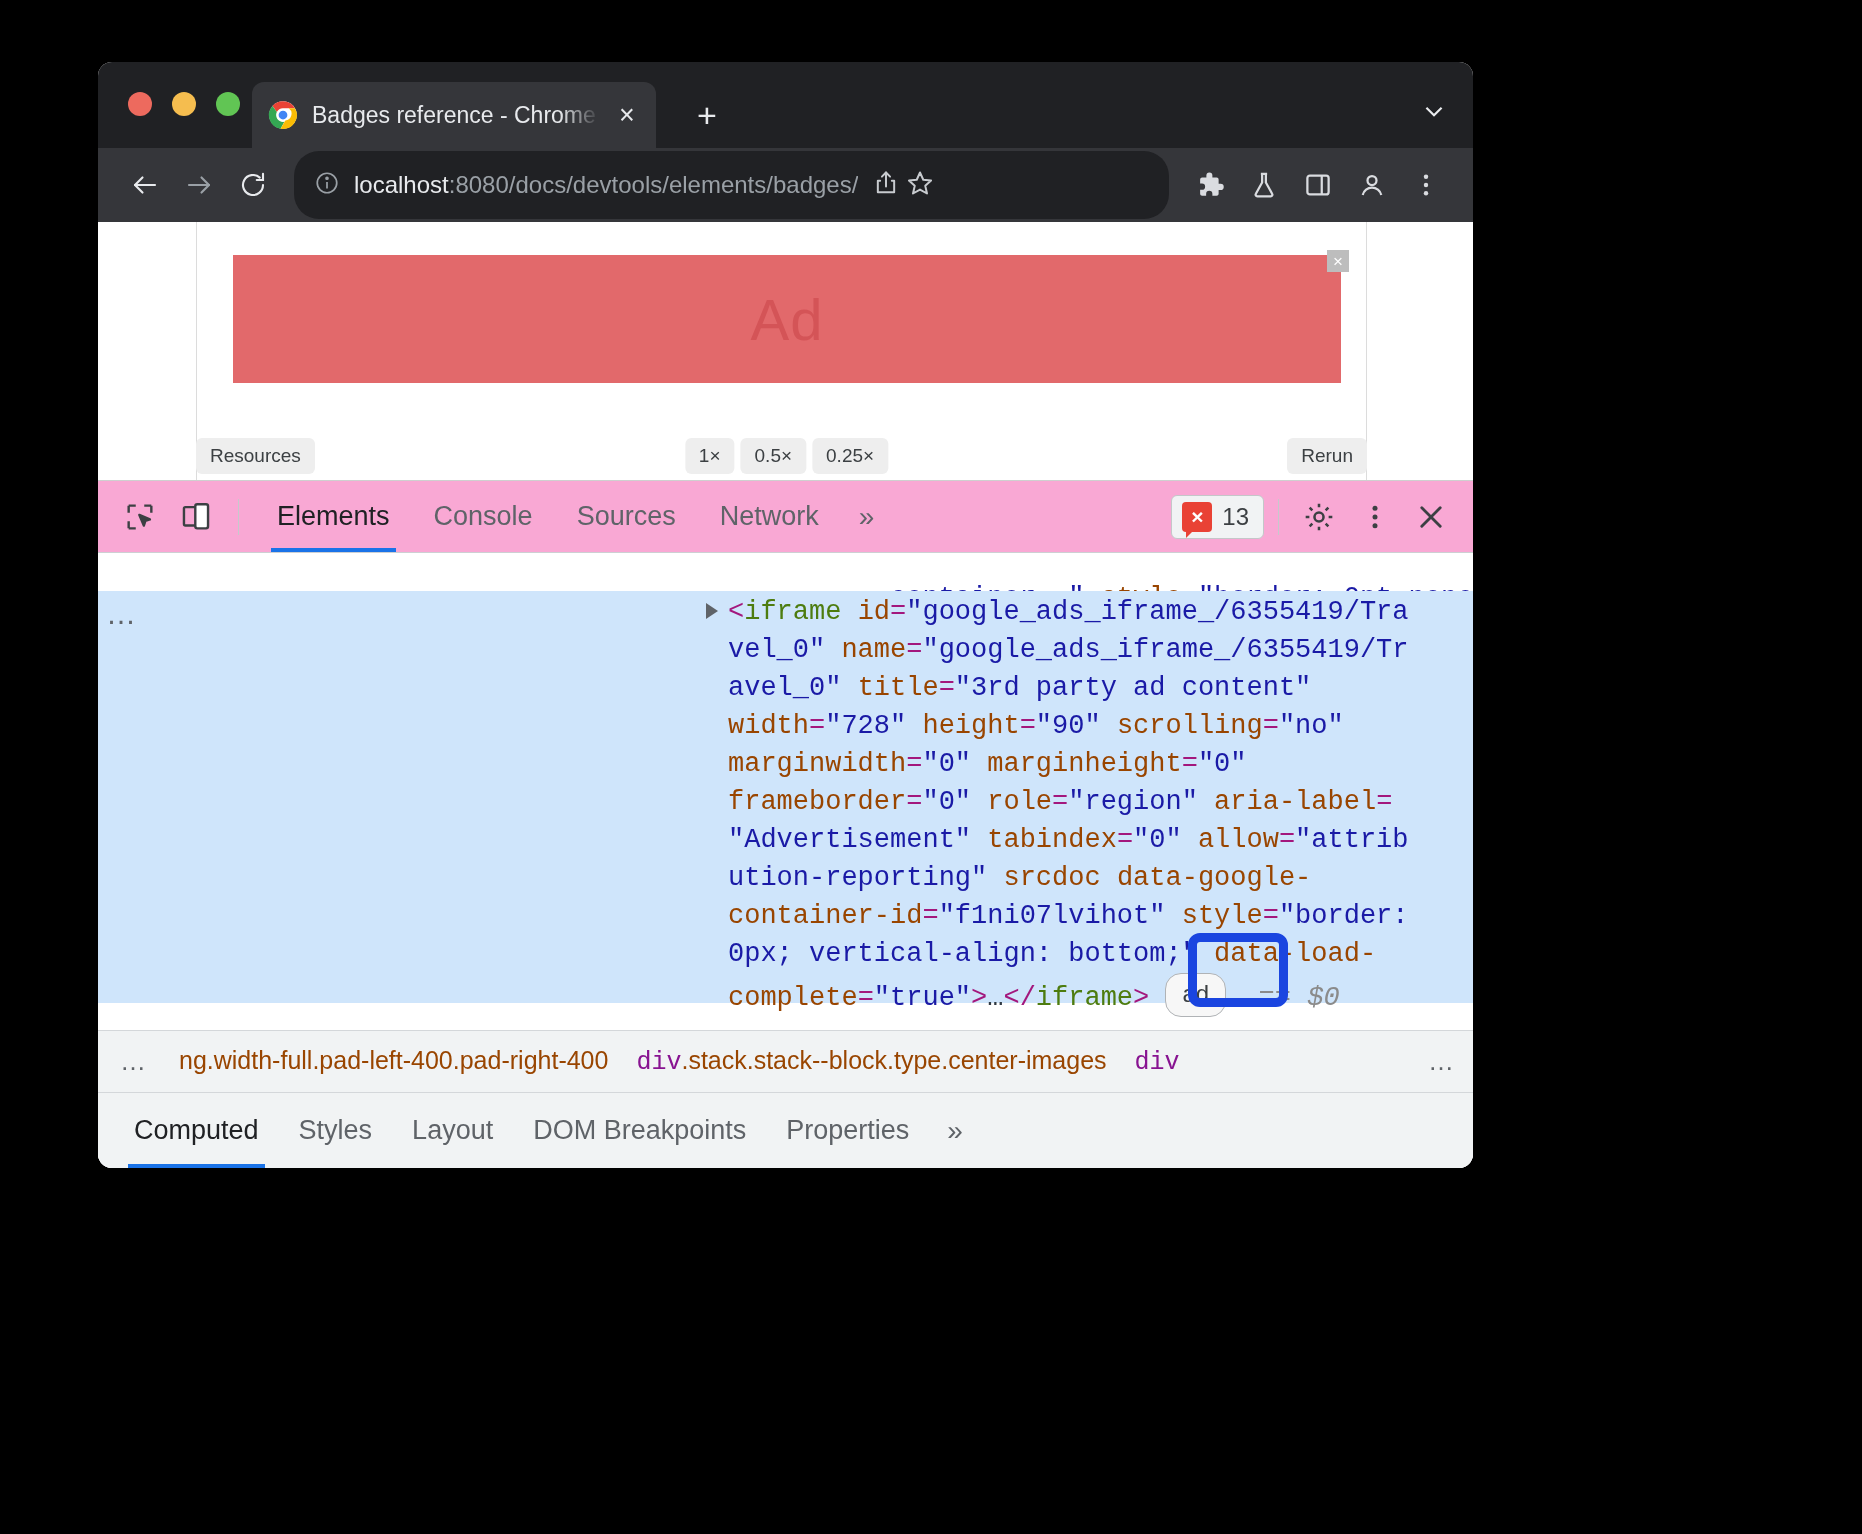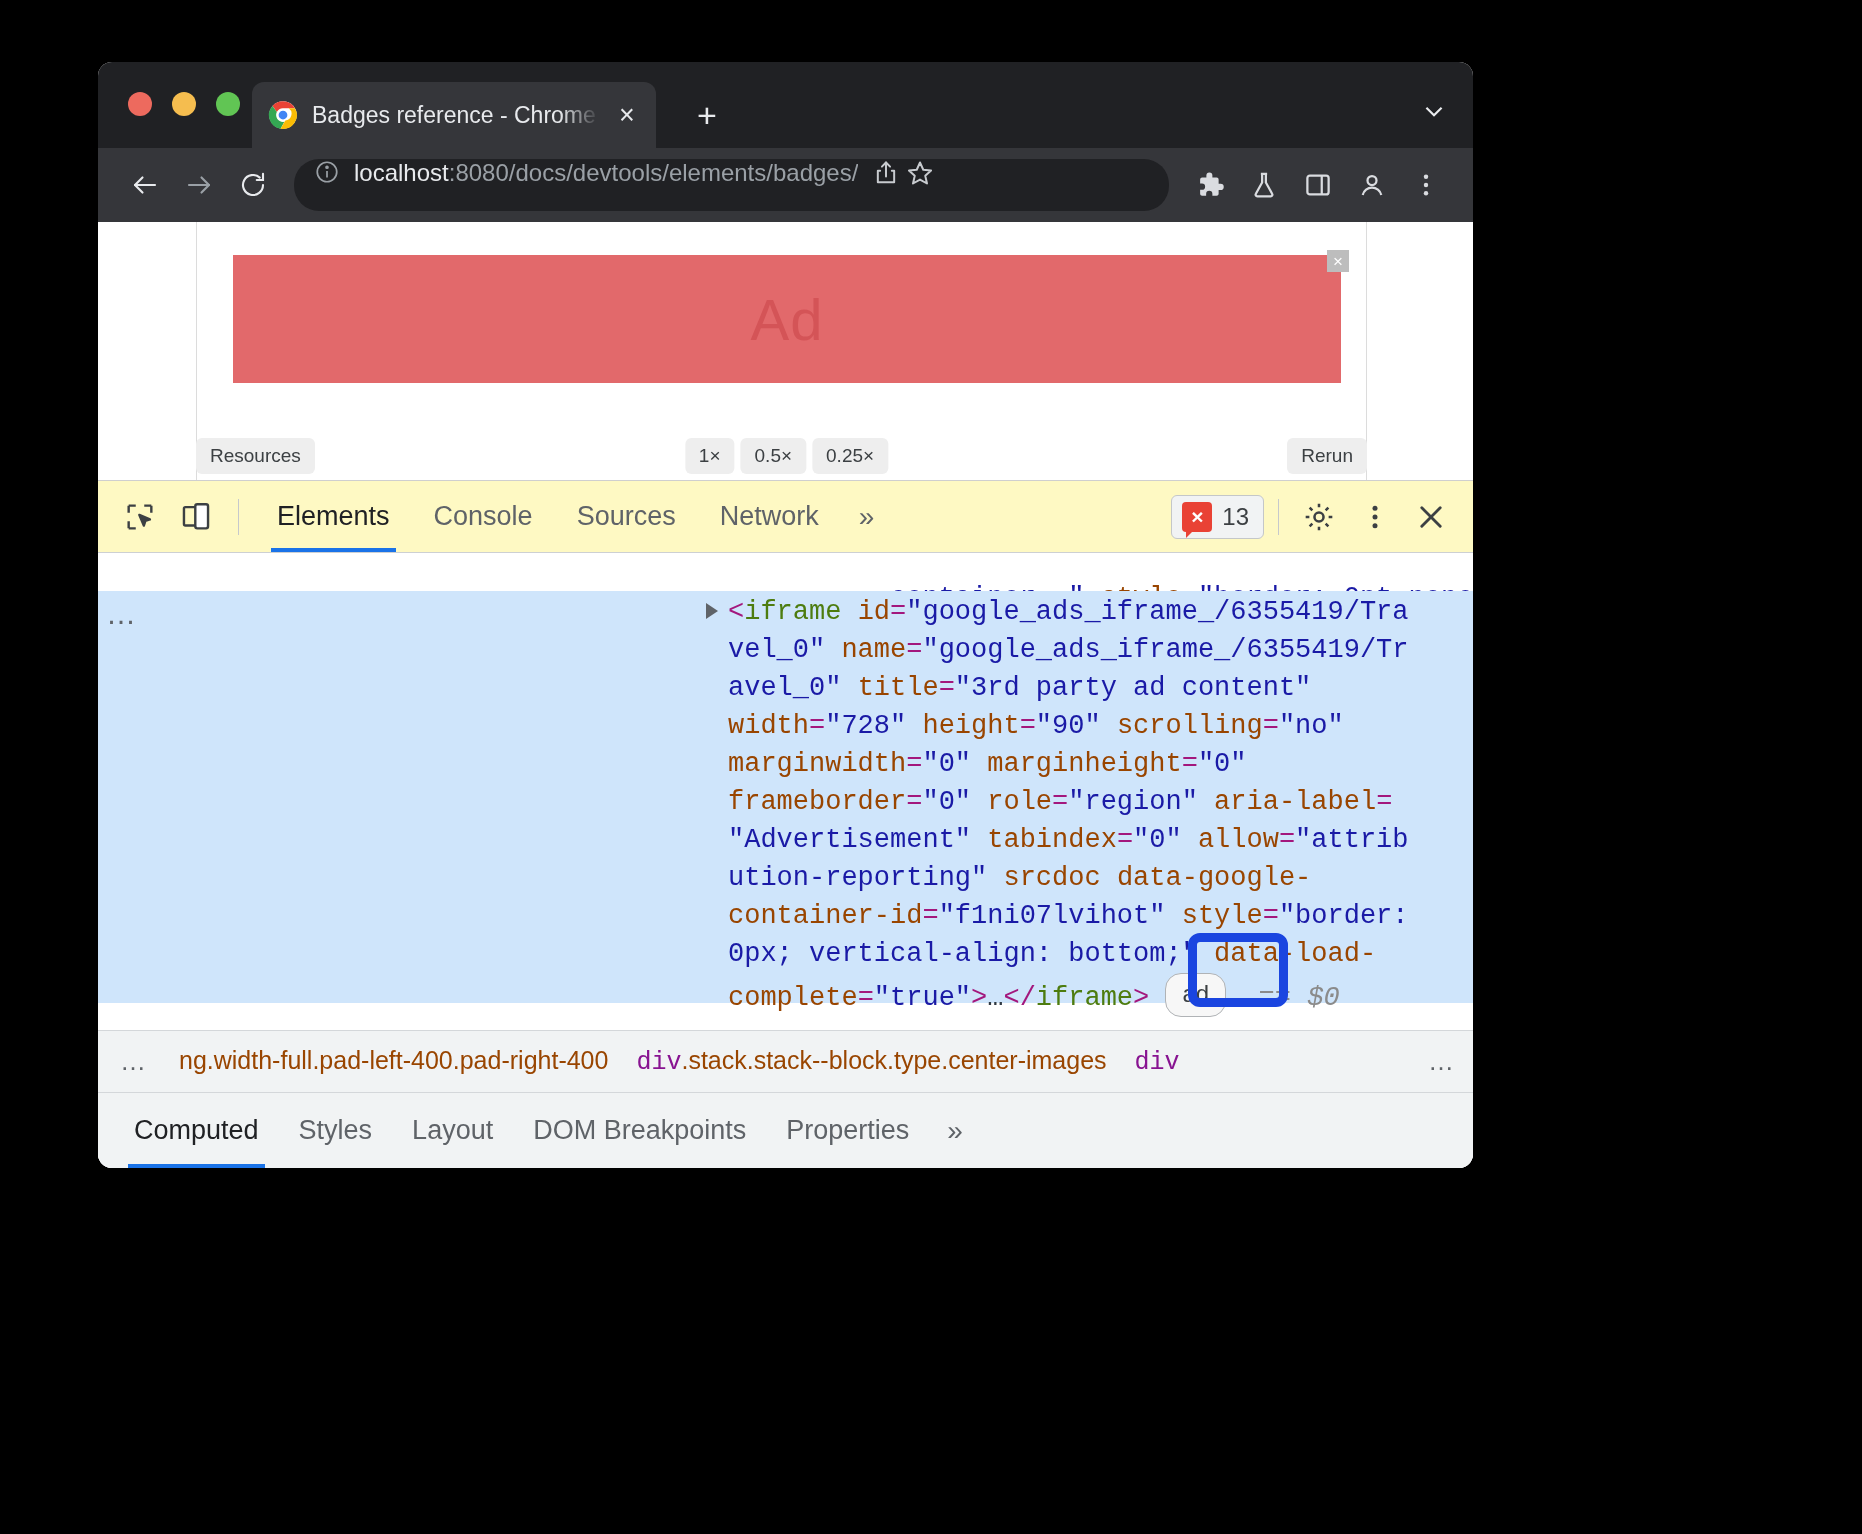--- a/index.html
+++ b/index.html
@@ -82,24 +82,24 @@
   }
   .navbtn {
     width: 46px; height: 46px;
     display: flex; align-items: center; justify-content: center;
     flex: 0 0 auto;
   }
   .navbtn svg { display: block; }
 
   .omnibox {
     flex: 1 1 auto;
-    height: 52px;
+    height: 68px;
     background: #202124;
     border-radius: 25px;
-    display: flex; align-items: flex-start;
+    display: flex; align-items: center;
     padding: 0 20px;
     gap: 14px;
     margin: 0 10px;
     min-width: 0;
   }
   .omni-url {
     font-size: 24px;
     color: #9aa0a6;
     white-space: nowrap;
     overflow: hidden;
@@ -167,21 +167,21 @@
   .devtools {
     flex: 1 1 auto;
     background: #ffffff;
     display: flex; flex-direction: column;
     border-top: 1px solid #cfcfcf;
     min-height: 0;
   }
   .dt-toolbar {
     flex: 0 0 auto;
     height: 72px;
-    background: #fef9c3;
+    background: #f9a8d4;
     border-bottom: 1px solid #cdd0d3;
     display: flex; align-items: center;
     padding: 0 16px;
     gap: 4px;
   }
   .dt-iconbtn {
     width: 52px; height: 52px;
     display: flex; align-items: center; justify-content: center;
     flex: 0 0 auto;
   }

